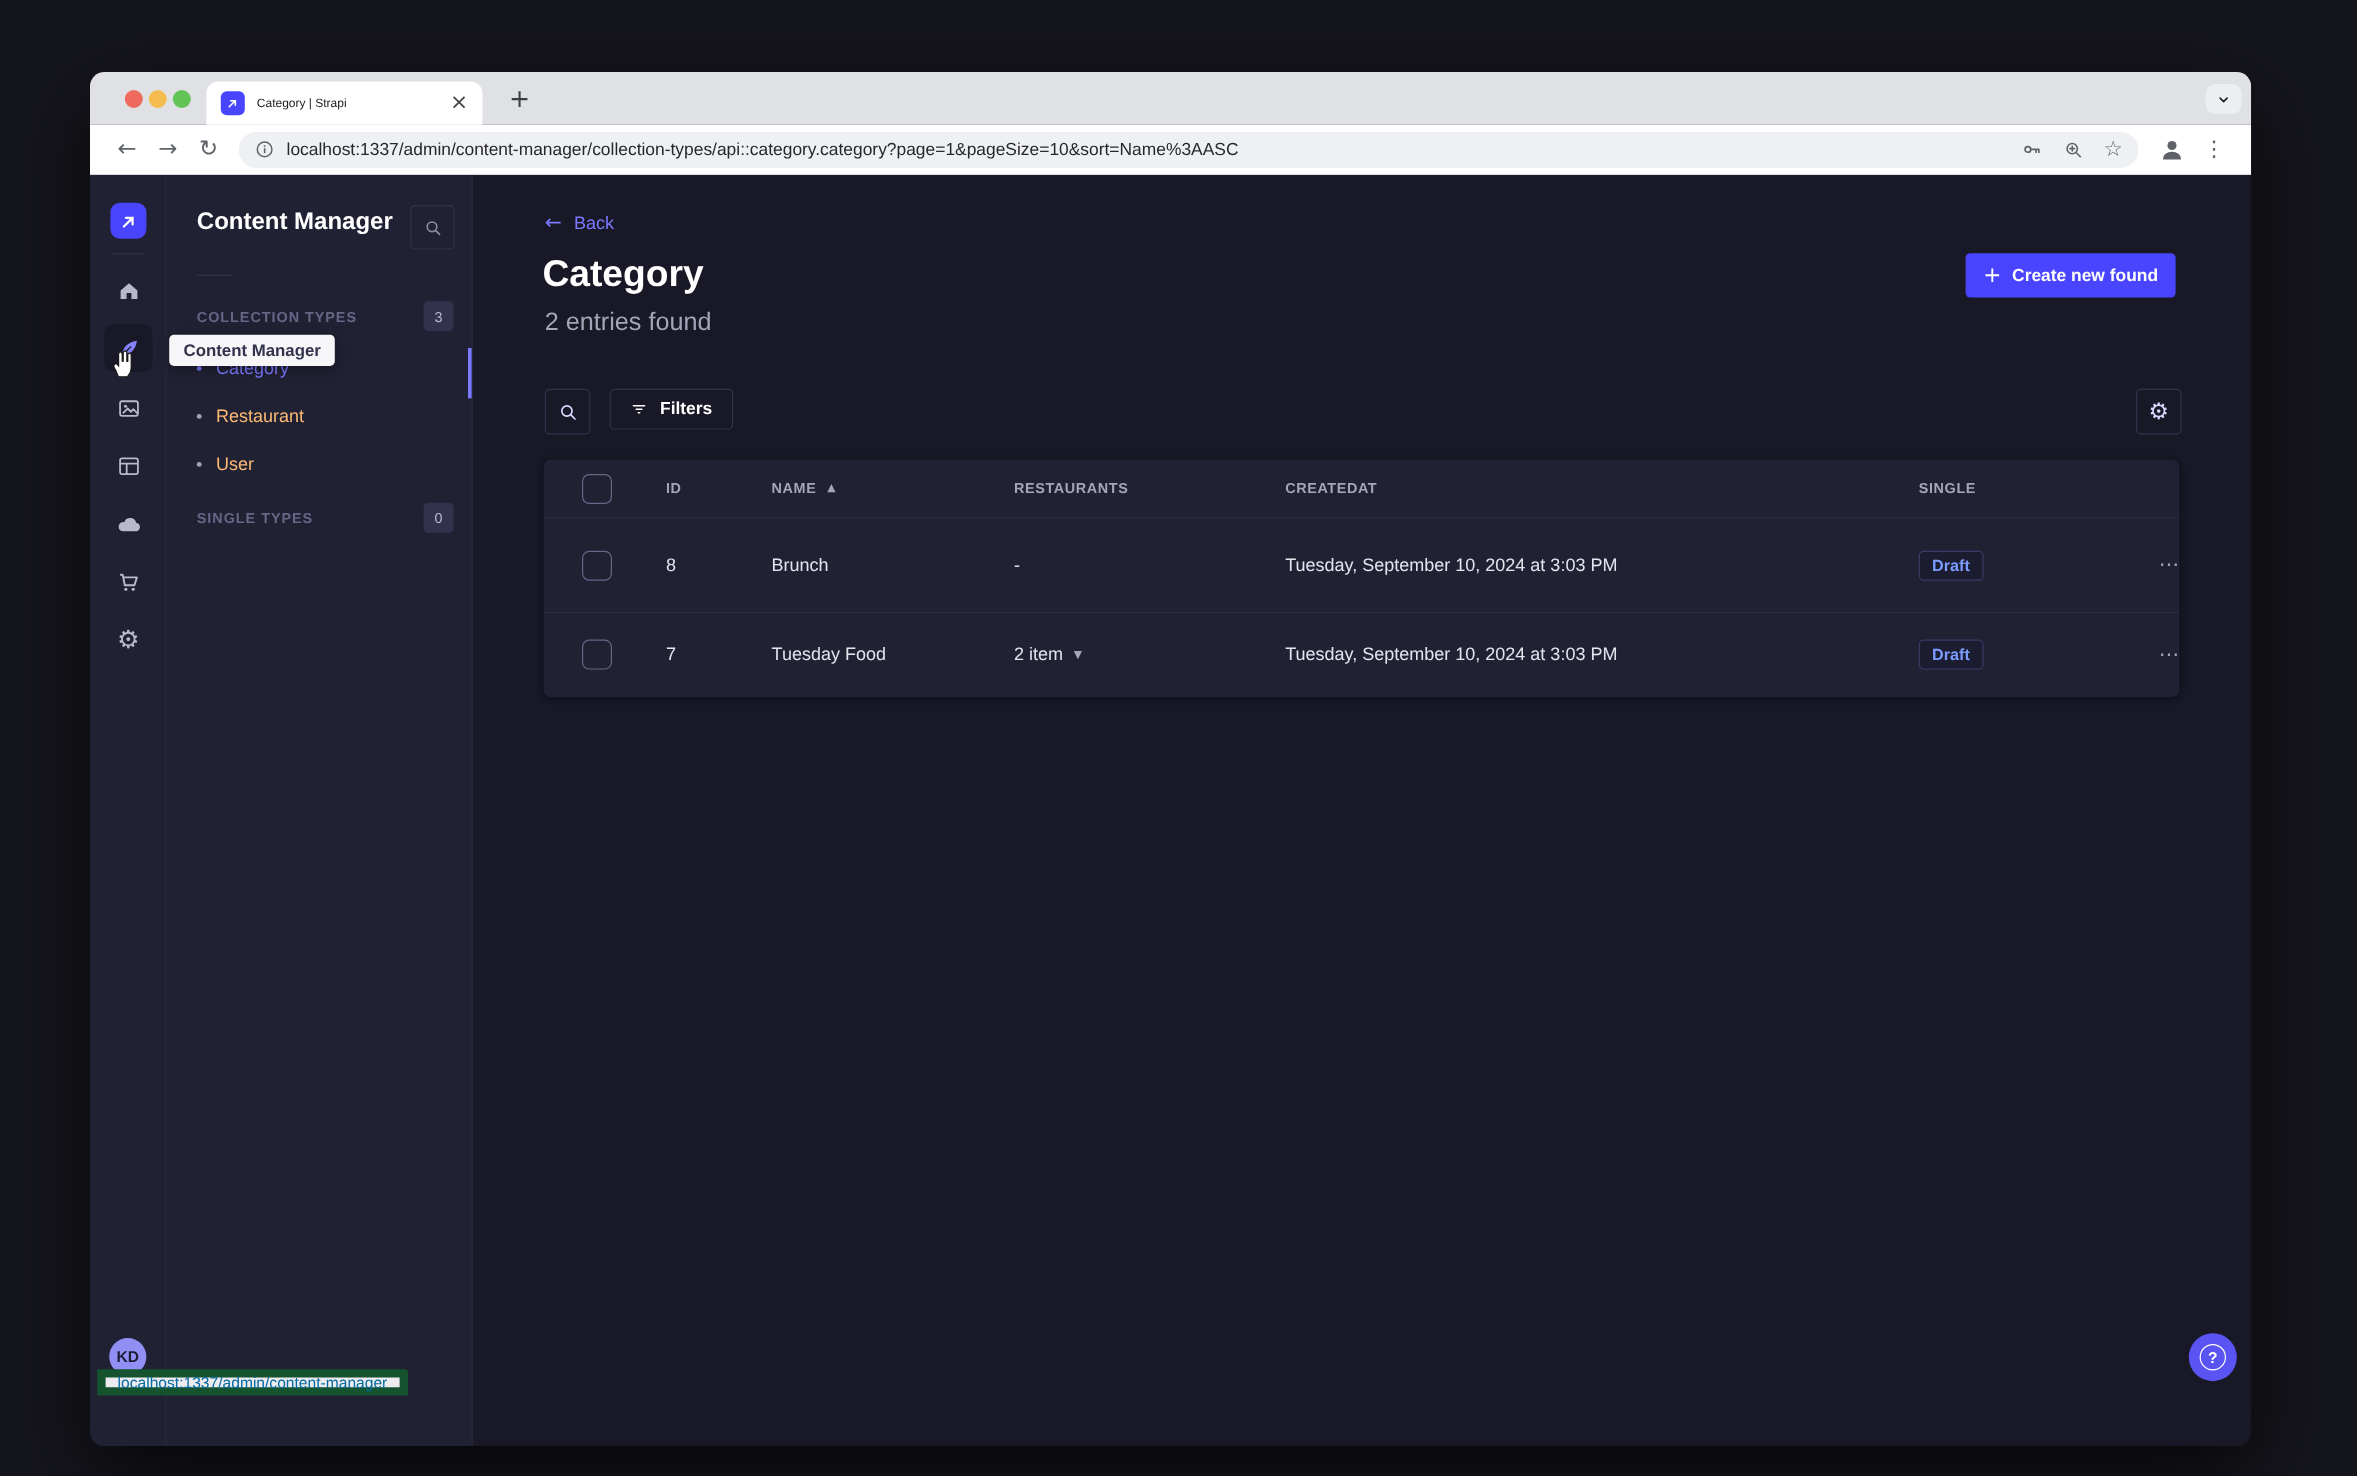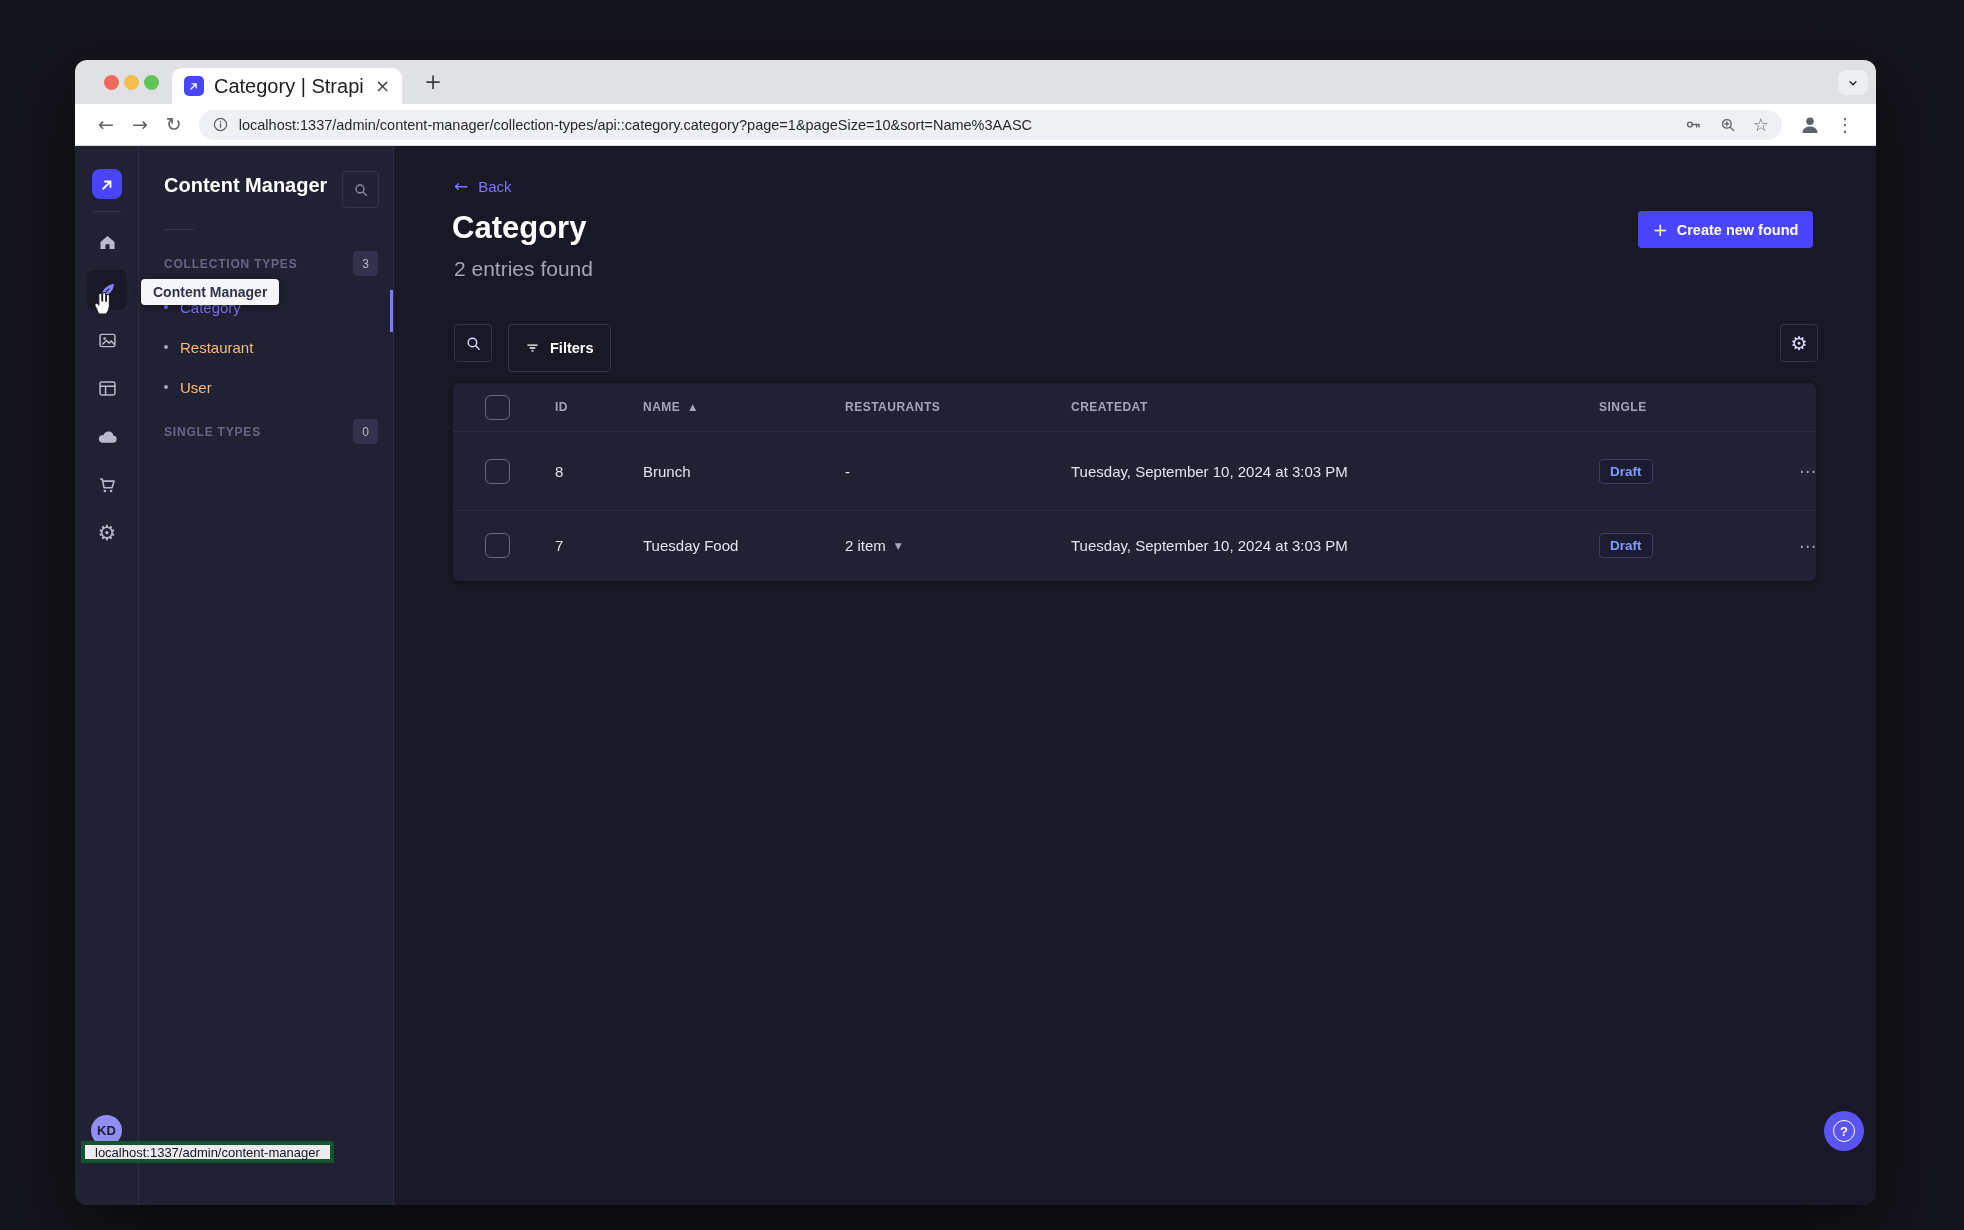--- a/index.html
+++ b/index.html
@@ -15,21 +15,21 @@
   
   .tabstrip { position:relative; height:44px; background:#dfe1e5; }
   .traffic { position:absolute; top:15px; width:15px; height:15px; border-radius:50%; }
   .t-red { left:29px; background:#ee6a5f; }
   .t-yellow { left:49px; background:#f5bd4f; }
   .t-green { left:69px; background:#61c454; }
   .tab { position:absolute; left:97px; top:8px; width:230px; height:36px; background:#fff;
          border-radius:10px 10px 0 0; display:flex; align-items:center; padding:0 12px; }
   .favicon { width:20px; height:20px; border-radius:5px; background:#4945ff; display:flex;
              align-items:center; justify-content:center; margin-right:10px; flex:none; }
-  .tab-title { font-size:20px; color:#202124; white-space:nowrap; overflow:hidden; flex:1; }
+  .tab-title { font-size:10px; color:#202124; white-space:nowrap; overflow:hidden; flex:1; }
   .tab-close { color:#444746; font-size:18px; line-height:18px; cursor:default; margin-left:8px; }
   .newtab { position:absolute; left:345px; top:9px; width:26px; height:26px; font-size:21px;
             color:#3c4043; display:flex; align-items:center; justify-content:center; }
   .strip-chevron { position:absolute; right:8px; top:10px; width:30px; height:25px; border-radius:8px;
                    background:#eceef1; display:flex; align-items:center; justify-content:center; }
 
   
   .toolbar { height:42px; background:#ffffff; display:flex; align-items:center; padding:0 14px;
              border-bottom:1px solid #d7d8da; }
   .nav-ico { font-size:19px; color:#5f6368; margin:0 9px; line-height:1; }
@@ -75,38 +75,38 @@
   .snav-item.active { color:#7b79ff; }
   .snav-item.active .dot { background:#7b79ff; }
   .active-bar { position:absolute; right:0; top:144px; width:3px; height:42px; background:#7b79ff; }
 
   
   .nav-tooltip { position:absolute; left:66px; top:133px; height:26px; padding:0 12px; z-index:40;
                  background:#f6f6f9; border-radius:4px; display:flex; align-items:center;
                  font-size:14px; font-weight:bold; color:#32324d;
                  box-shadow:0 2px 10px rgba(0,0,0,.4); white-space:nowrap; }
   .status-tooltip { position:absolute; left:6px; bottom:42px; height:22px; padding:0 10px; z-index:40;
-                    background:#ececf0; border:4px solid #14532d; border-radius:0 3px 0 0;
-                    font-size:13px; color:#0f172a; display:flex; align-items:center; white-space:nowrap; }
+                    background:#ececf0; border:7px solid #14532d; border-radius:0 3px 0 0;
+                    font-size:13px; color:#0369a1; display:flex; align-items:center; white-space:nowrap; }
 
   
   .main { flex:1; position:relative; background:#181826; }
   .back-link { position:absolute; left:60px; top:30px; display:flex; align-items:center; gap:10px;
                color:#7b79ff; font-size:15px; }
   .page-title { position:absolute; left:58px; top:64px; font-size:31px; font-weight:bold; color:#ffffff; }
   .entries-count { position:absolute; left:60px; top:111px; font-size:21px; color:#a5a5ba; }
   .create-btn { position:absolute; left:1244px; top:65px; width:175px; height:37px; background:#4945ff;
                 border-radius:4px; color:#ffffff; font-size:14.5px; font-weight:bold;
                 display:flex; align-items:center; justify-content:center; gap:9px; }
   .create-btn .plus { font-size:18px; font-weight:normal; }
   .iconbtn { position:absolute; width:38px; height:38px; border:1px solid #32324d; border-radius:4px;
              display:flex; align-items:center; justify-content:center; }
   .search-btn { left:60px; top:178px; }
   .gear-btn { right:58px; top:178px; font-size:19px; color:#d9d8ff; }
-  .filters-btn { position:absolute; left:114px; top:178px; height:48px; padding:0 16px;
+  .filters-btn { position:absolute; left:114px; top:178px; height:34px; padding:0 16px;
                  border:1px solid #32324d; border-radius:4px; display:flex; align-items:center;
                  gap:10px; color:#ffffff; font-size:14.5px; font-weight:bold; }
 
   
   .card { position:absolute; left:59px; right:60px; top:237px; height:198px; background:#212134;
           border-radius:6px; box-shadow:0 1px 5px rgba(3,3,12,.4); overflow:hidden; }
   .tgrid { display:grid; grid-template-columns:92px 78px 192px 216px 518px 164px 1fr; align-items:center;gap:10px; }
   .thead { height:49px; border-bottom:1px solid #2b2b44; font-size:12px; font-weight:bold;
            letter-spacing:.5px; color:#a5a5ba; }
   .trow { height:79px; border-bottom:1px solid #2b2b44; font-size:15px; color:#e4e4ef; }

